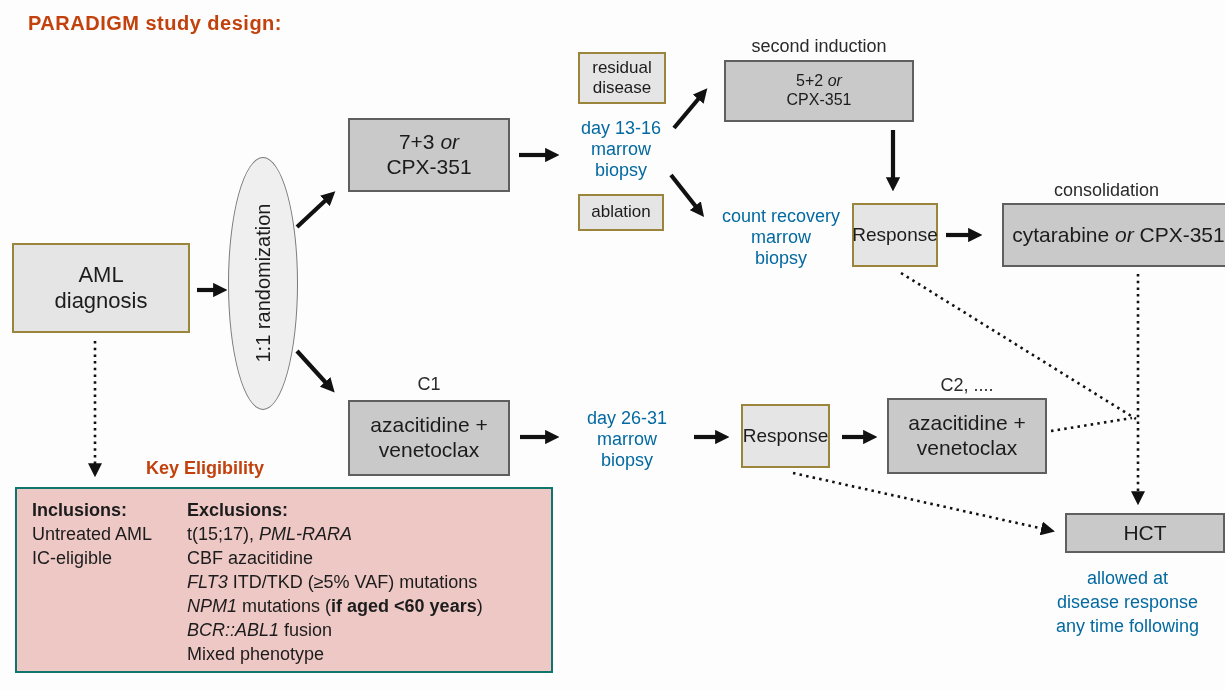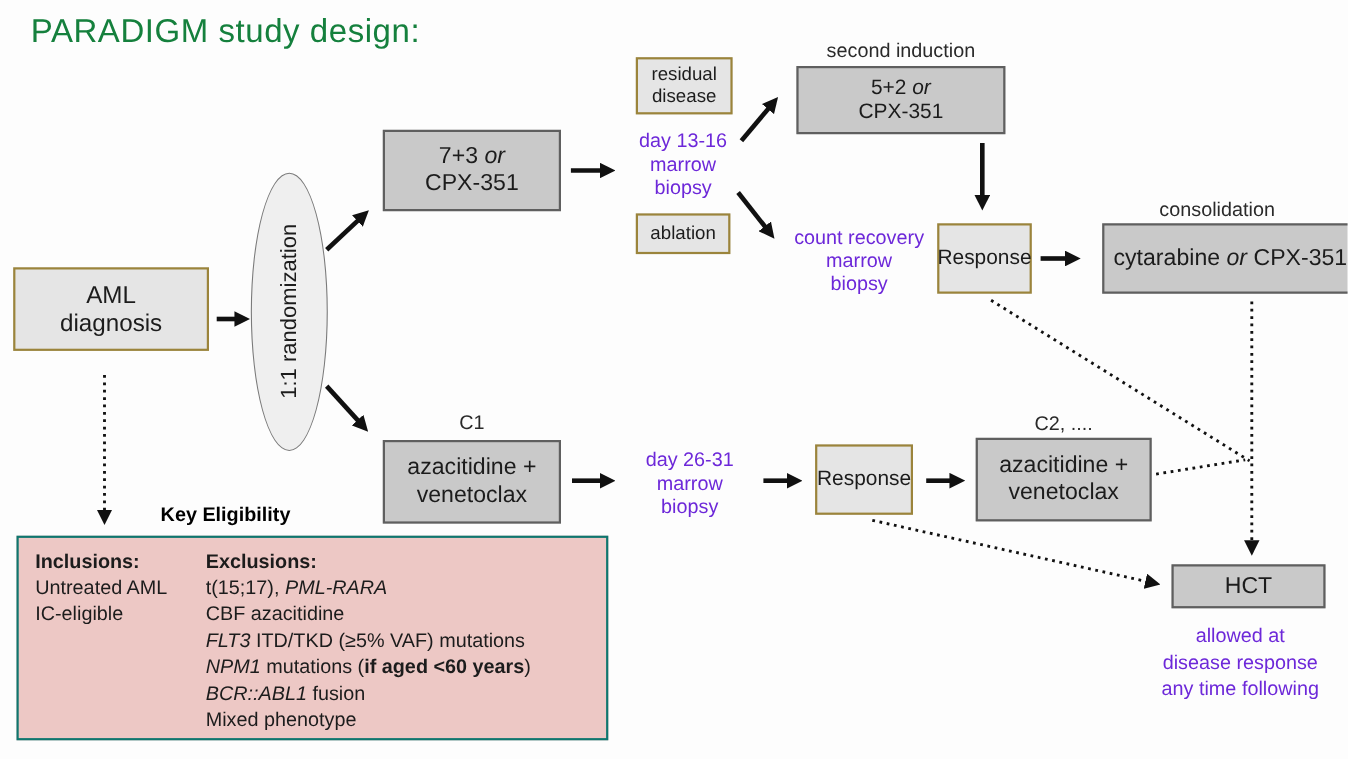--- a/index.html
+++ b/index.html
@@ -7,21 +7,21 @@
     width:1225px;height:690px;
     background:#fdfdfd;
     font-family:"Liberation Sans", sans-serif;
     color:#1c1c1c;
     overflow:hidden;
     position:relative;
   }
   .slide{position:absolute;inset:0;}
   .title{
     position:absolute;left:28px;top:12px;
-    font-size:30px;font-weight:normal;color:#15803d;
+    font-size:20px;font-weight:bold;color:#c2410c;
     letter-spacing:0.5px;
   }
   svg.arrows{position:absolute;left:0;top:0;z-index:1;}
   .box{
     position:absolute;z-index:2;
     display:flex;flex-direction:column;align-items:center;justify-content:center;
     text-align:center;box-sizing:border-box;
     line-height:1.18;
   }
   .yellow{background:#e5e5e5;border:2px solid #9b843b;}
@@ -33,43 +33,43 @@
   }
   .rand-text{
     position:absolute;left:143px;top:270px;width:240px;height:26px;
     line-height:26px;text-align:center;font-size:20px;
     transform:rotate(-90deg);z-index:3;white-space:nowrap;
   }
   .lbl{
     position:absolute;z-index:2;text-align:center;font-size:18px;color:#2a2a2a;
   }
   .freetext{
-    position:absolute;z-index:2;text-align:center;font-size:18px;line-height:21px;color:#6d28d9;
-  }
-  .aml{left:12px;top:243px;width:178px;height:76px;font-size:22px;}
+    position:absolute;z-index:2;text-align:center;font-size:18px;line-height:21px;color:#0369a1;
+  }
+  .aml{left:12px;top:243px;width:178px;height:90px;font-size:22px;}
   .b73{left:348px;top:118px;width:162px;height:74px;font-size:21px;}
   .resid{left:578px;top:52px;width:88px;height:52px;font-size:17px;}
   .ablat{left:578px;top:194px;width:86px;height:37px;font-size:17px;}
-  .b52{left:724px;top:60px;width:190px;height:62px;font-size:19px;}
+  .b52{left:724px;top:60px;width:190px;height:62px;font-size:16px;}
   .resp1{left:852px;top:203px;width:86px;height:64px;font-size:19px;}
   .consol{left:990px;top:203px;width:233px;height:64px;font-size:21px;margin-left:12px;}
   .aza1{left:348px;top:400px;width:162px;height:76px;font-size:21px;}
   .resp2{left:741px;top:404px;width:89px;height:64px;font-size:19px;}
   .aza2{left:887px;top:398px;width:160px;height:76px;font-size:21px;}
-  .hct{left:1065px;top:513px;width:140px;height:40px;font-size:21px;}
+  .hct{left:1065px;top:513px;width:160px;height:40px;font-size:21px;}
   .elig{
     left:15px;top:487px;width:538px;height:186px;
     background:#edc8c5;border:2px solid #0f766e;
     display:block;
   }
   .elig .col{position:absolute;top:9px;font-size:18px;line-height:24px;text-align:left;}
   .col-inc{left:15px;width:150px;}
   .col-exc{left:170px;width:360px;}
   .hdr{font-weight:bold;}
-  .key-elig{left:110px;top:458px;width:190px;font-weight:bold;color:#000000;}
+  .key-elig{left:110px;top:458px;width:190px;font-weight:bold;color:#c2410c;}
   i{font-style:italic;}
 </style>
 </head>
 <body>
 
 <div class="slide">
 
   <svg class="arrows" width="1225" height="690" viewBox="0 0 1225 690">
     <defs>
       <marker id="ah" viewBox="0 0 10 10" refX="2" refY="5" markerWidth="3.4" markerHeight="3.4" orient="auto">

